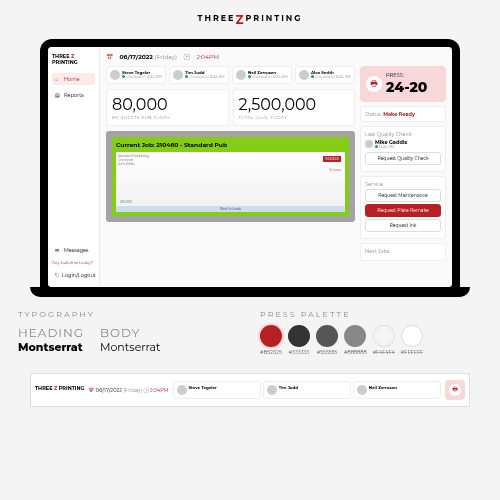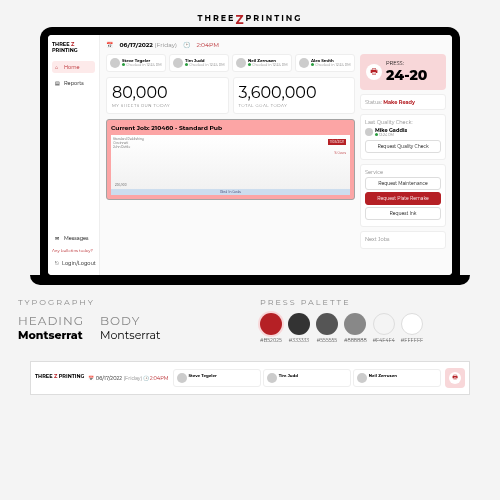--- a/index.html
+++ b/index.html
@@ -1,18 +1,18 @@
 <!DOCTYPE html>
 <html><head>
 <meta charset="utf-8">
 <style>
 *{margin:0;padding:0;box-sizing:border-box;font-family:Montserrat,Arial,sans-serif}
 body{background:#f4f4f4;width:500px;height:500px;overflow:hidden;font-size:6px}
 .stage{padding:12px 0}
-.brand{text-align:center;margin-bottom:0}
+.brand{text-align:center;margin-bottom:12px}
 .brand span{font-weight:700;letter-spacing:2px;font-size:8px}
 .brand .z{color:#b52025;font-size:12px;vertical-align:middle}
 .laptop{width:420px;margin:0 auto;background:#000;border-radius:12px 12px 0 0;padding:8px 8px 0}
 .screen{background:#fff;border-radius:4px;height:240px;display:flex;overflow:hidden}
 .sidebar{width:52px;background:#fff;border-right:1px solid #eee;padding:6px 4px;display:flex;flex-direction:column;gap:4px}
 .logo{font-size:5px;font-weight:700;margin-bottom:4px}
 .logo .z{color:#b52025}
 .nav-item{display:flex;align-items:center;gap:3px;padding:3px;border-radius:3px;font-size:5px}
 .nav-item.active{background:#fdeaea;color:#b52025}
 .nav-item .ico{width:6px;height:6px;display:inline-block}
@@ -27,21 +27,21 @@
 .person-info{font-size:4px}
 .person-name{font-weight:700}
 .person-status{color:#888;font-size:3.5px}
 .dot{width:3px;height:3px;border-radius:50%;background:#2a9d3f;display:inline-block;margin-right:1px}
 .content{display:flex;gap:5px}
 .left{flex:1}
 .metrics{display:grid;grid-template-columns:1fr 1fr;gap:4px;margin-bottom:5px}
 .metric{background:#fff;border:1px solid #eee;border-radius:3px;padding:5px}
 .metric-val{font-size:16px;font-weight:400}
 .metric-lbl{font-size:4px;color:#888;letter-spacing:.5px;margin-top:1px}
-.job{background:#fca5a5;border:1px solid #a3a3a3;border-radius:3px;padding:4px}
+.job{background:#84cc16;border:6px solid #a3a3a3;border-radius:3px;padding:4px}
 .job-title{font-size:6px;font-weight:700;margin-bottom:3px}
 .job-body{height:60px;background:linear-gradient(#fff 0,#f0f0f0 100%);position:relative;overflow:hidden;font-size:3px;color:#555}
 .job-body .hl{position:absolute;background:#b52025;color:#fff;padding:1px 2px;font-size:3px;right:4px;top:4px}
 .job-body .bluebar{background:#cde;height:6px;width:100%;position:absolute;bottom:0;text-align:center;line-height:6px;color:#225}
 .right{width:86px;display:flex;flex-direction:column;gap:4px}
 .press{background:#f8d7d9;border-radius:4px;padding:6px;display:flex;align-items:center;gap:4px}
 .press-ico{width:16px;height:16px;border-radius:50%;background:#fff;display:flex;align-items:center;justify-content:center;color:#b52025;font-size:8px}
 .press-txt{font-size:5px}
 .press-num{font-size:14px;font-weight:800}
 .panel{background:#fff;border:1px solid #eee;border-radius:3px;padding:4px;font-size:5px}
@@ -141,21 +141,21 @@
                   </div>
                 </div>
             </div>
 
             <div class="metrics">
               <div class="metric">
                   <div class="metric-val">80,000</div>
                   <div class="metric-lbl">MY SHEETS RUN TODAY</div>
                 </div>
               <div class="metric">
-                  <div class="metric-val">3,600,000</div>
+                  <div class="metric-val">2,500,000</div>
                   <div class="metric-lbl">TOTAL GOAL TODAY</div>
                 </div>
             </div>
 
             <div class="job">
               <div class="job-title"><span>Current Job:</span> <span>210460 - Standard Pub</span></div>
               <div class="job-body">
                 <div style="padding:2px">
                     <div>Standard Publishing</div>
                     <div>Cincinnati</div>

